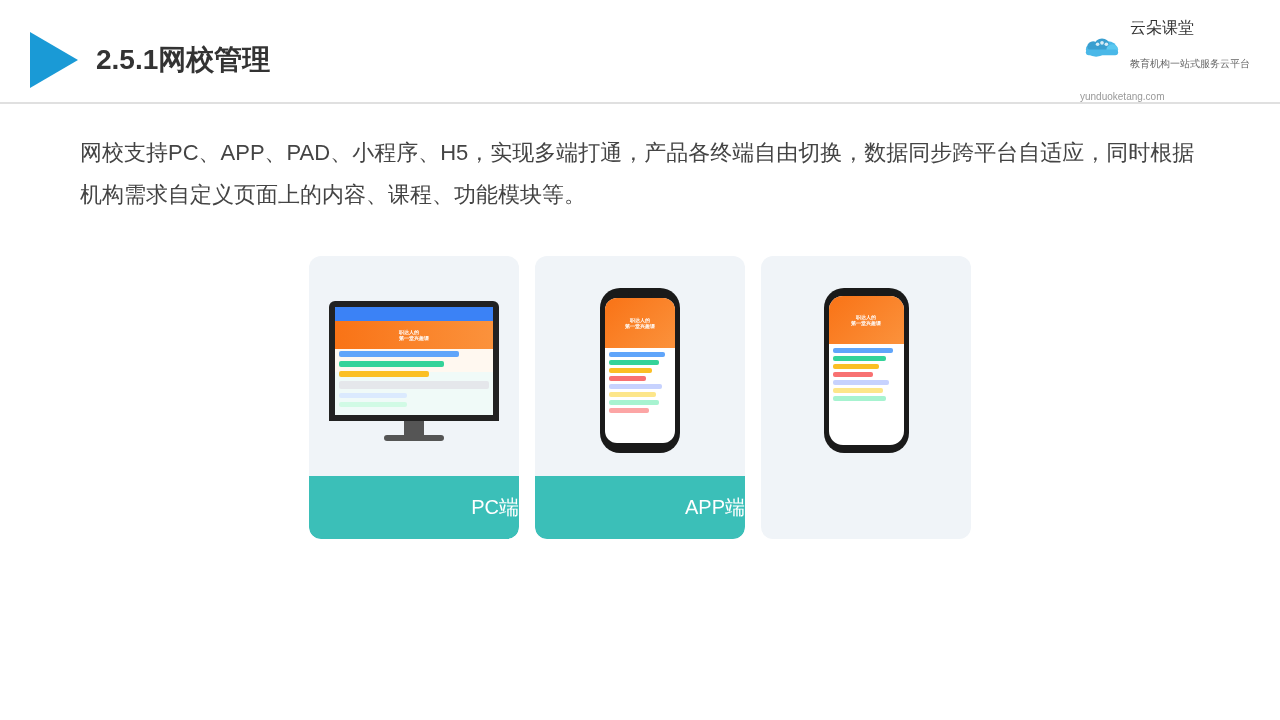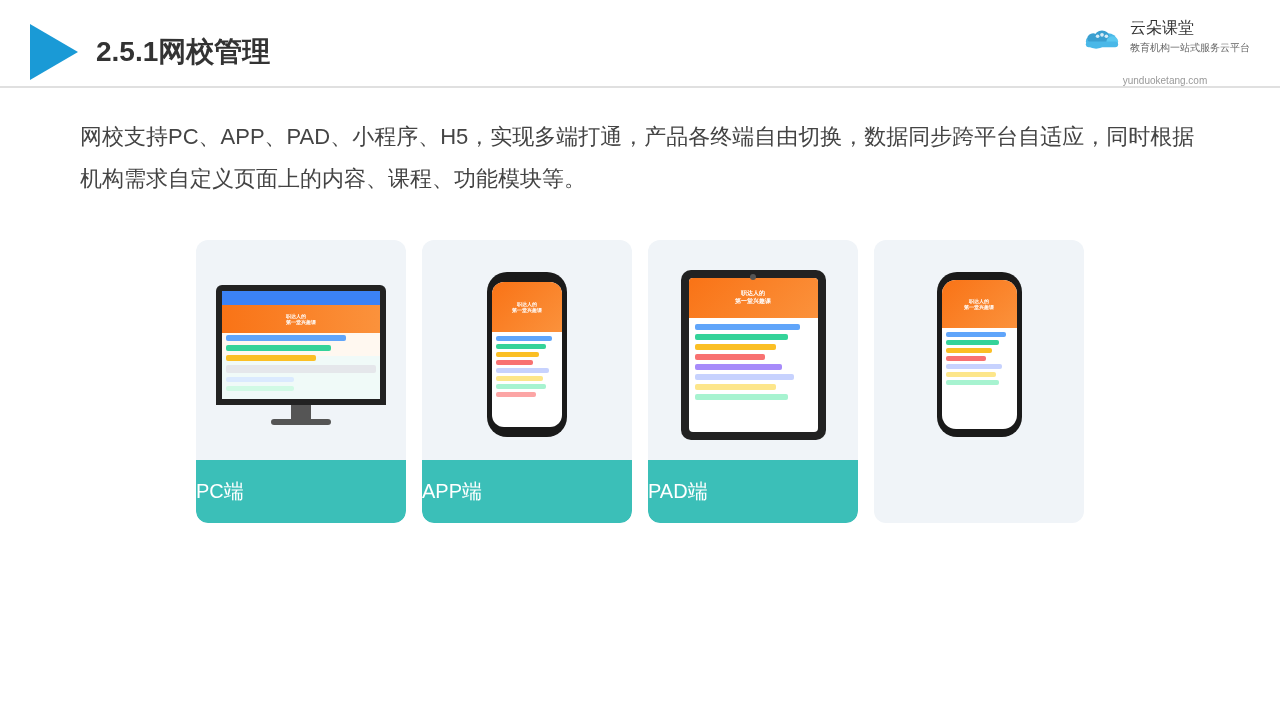--- a/index.html
+++ b/index.html
@@ -32,41 +32,41 @@
       border-left: 48px solid #1a9ad6;
     }
     .page-title {
       font-size: 28px;
       font-weight: 600;
       color: #333;
     }
     .header-right {
       display: flex;
       flex-direction: column;
-      align-items: center;
+      align-items: flex-start;
       gap: 20px;
     }
     .brand-logo {
       display: flex;
       align-items: center;
       gap: 6px;
     }
     .cloud-icon {
       width: 44px;
       height: 30px;
     }
     .brand-name {
       font-size: 16px;
       color: #333;
       font-weight: 500;
     }
     .brand-tagline {
       font-size: 10px;
       color: #666;
-      margin-top: 2px;
+      margin-top: 18px;
     }
     .brand-url {
       font-size: 10px;
       color: #999;
     }
 
     
     .description {
       padding: 28px 80px 10px 80px;
       font-size: 22px;
@@ -99,21 +99,21 @@
       display: flex;
       align-items: center;
       justify-content: center;
       padding: 20px 16px 10px 16px;
     }
 
     .card-label {
       width: 100%;
       background: #3bbfb8;
       color: #fff;
-      text-align: left;
+      text-align: right;
       font-size: 20px;
       font-weight: 500;
       padding: 18px 0;
       border-radius: 0 0 12px 12px;
     }
 
     
     .pc-mock {
       display: flex;
       flex-direction: column;
@@ -430,45 +430,20 @@
               <div class="phone-row" style="background:#a7f3d0;width:80%;"></div>
               <div class="phone-row" style="background:#fca5a5;width:65%;"></div>
             </div>
           </div>
         </div>
       </div>
     </div>
     <div class="card-label">APP端</div>
   </div>
 
-  <div class="card">
-    <div class="card-image-area">
-      <div class="tablet-mock">
-        <div class="tablet-frame">
-          <div class="tablet-camera"></div>
-          <div class="tablet-screen">
-            <div class="tablet-screen-top">
-              <div class="phone-screen-text" style="font-size:6px;">职达人的<br>第一堂兴趣课</div>
-            </div>
-            <div class="tablet-screen-bottom">
-              <div class="tablet-row"></div>
-              <div class="tablet-row"></div>
-              <div class="tablet-row"></div>
-              <div class="tablet-row"></div>
-              <div class="tablet-row"></div>
-              <div class="tablet-row" style="background:#c7d2fe;width:85%;"></div>
-              <div class="tablet-row" style="background:#fde68a;width:70%;"></div>
-              <div class="tablet-row" style="background:#a7f3d0;width:80%;"></div>
-            </div>
-          </div>
-        </div>
-      </div>
-    </div>
-    <div class="card-label">PAD端</div>
-  </div>
 
   <div class="card">
     <div class="card-image-area">
       <div class="phone-mock">
         <div class="mini-phone">
           <div class="mini-phone-notch"></div>
           <div class="mini-phone-screen">
             <div class="mini-screen-top">
               <div class="phone-screen-text">职达人的<br>第一堂兴趣课</div>
             </div>

